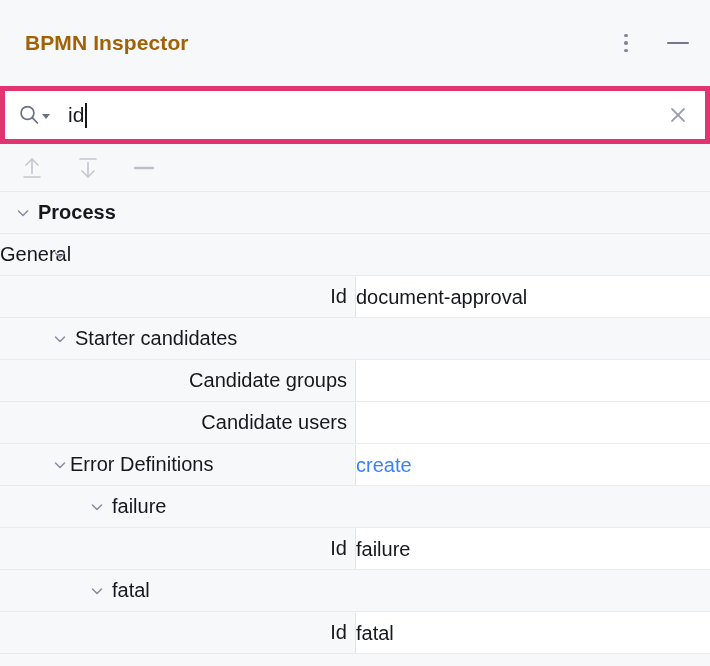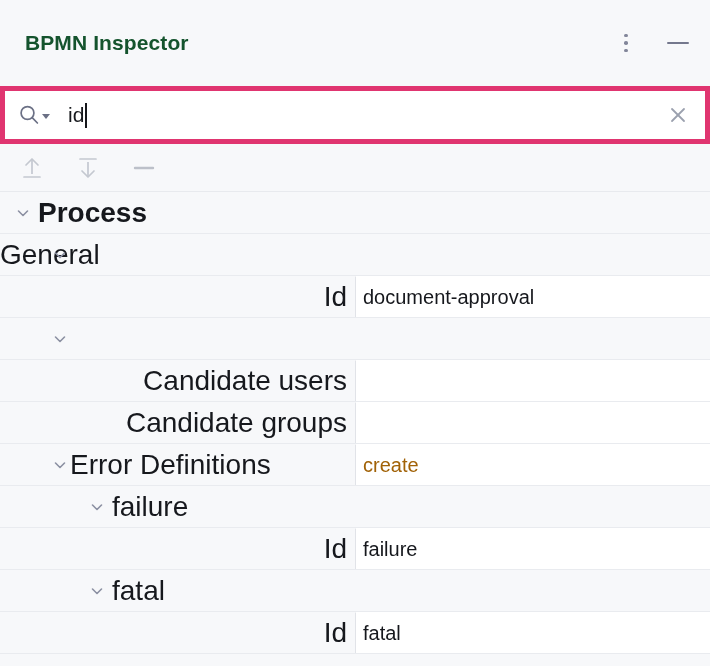--- a/index.html
+++ b/index.html
@@ -30,21 +30,21 @@
     min-height: 86px;
     background: #f7f8fa;
     display: flex;
     align-items: center;
     padding: 0 16px 0 25px;
     box-sizing: border-box;
   }
   .title {
     font-size: 21px;
     font-weight: bold;
-    color: #14532d;
+    color: #a16207;
     letter-spacing: 0.1px;
     flex: 1;
     white-space: nowrap;
   }
   .titlebar-actions {
     display: flex;
     align-items: center;
     gap: 20px;
   }
   .icon-btn {
@@ -176,46 +176,45 @@
   .chev {
     position: absolute;
     width: 18px;
     height: 18px;
     display: flex;
     align-items: center;
     justify-content: center;
     cursor: pointer;
   }
   .lbl {
-    font-size: 28px;
+    font-size: 20px;
     color: #16181d;
     white-space: nowrap;
   }
   .lbl.bold { font-weight: bold; }
 
   .cell-value {
     flex: 1;
     display: flex;
     align-items: center;
     box-sizing: border-box;
-    padding-left: 7px;
     font-size: 20px;
     color: #16181d;
     white-space: nowrap;
   }
   .cell-value.editable {
     background: #ffffff;
     border-left: 1px solid #e1e3e8;
     border-top: 1px solid #ffffff;
   }
   .cell-value.plain {
     background: transparent;
   }
   .link {
-    color: #a16207;
+    color: #3b82f6;
     cursor: pointer;
   }
 </style>
 </head>
 <body>
 
 <div id="app">
 
   <div class="titlebar">
     <div class="title">BPMN Inspector</div>
@@ -303,32 +302,33 @@
           <span>document-approval</span>
         </div>
       </div>
       <div class="row">
         <div class="cell-label" style="justify-content: flex-start; padding-left: 75px; padding-right: 0px;">
           <span class="chev" style="left: 51px;">
             <svg width="16" height="16" viewBox="0 0 16 16">
               <polyline points="3.5,6 8,10.5 12.5,6" fill="none" stroke="#8b90a2" stroke-width="1.6" stroke-linecap="round" stroke-linejoin="round"></polyline>
             </svg>
           </span>
-        </div>
-        <div class="cell-value plain"></div>
+          <span class="lbl">Starter candidates</span>
+        </div>
+        <div class="cell-value plain"></div>
+      </div>
+      <div class="row">
+        <div class="cell-label">
+          <span class="lbl">Candidate groups</span>
+        </div>
+        <div class="cell-value editable"></div>
       </div>
       <div class="row">
         <div class="cell-label">
           <span class="lbl">Candidate users</span>
-        </div>
-        <div class="cell-value editable"></div>
-      </div>
-      <div class="row">
-        <div class="cell-label">
-          <span class="lbl">Candidate groups</span>
         </div>
         <div class="cell-value editable"></div>
       </div>
       <div class="row">
         <div class="cell-label" style="justify-content: flex-start; padding-left: 70px; padding-right: 0px;">
           <span class="chev" style="left: 51px;">
             <svg width="16" height="16" viewBox="0 0 16 16">
               <polyline points="3.5,6 8,10.5 12.5,6" fill="none" stroke="#8b90a2" stroke-width="1.6" stroke-linecap="round" stroke-linejoin="round"></polyline>
             </svg>
           </span>

